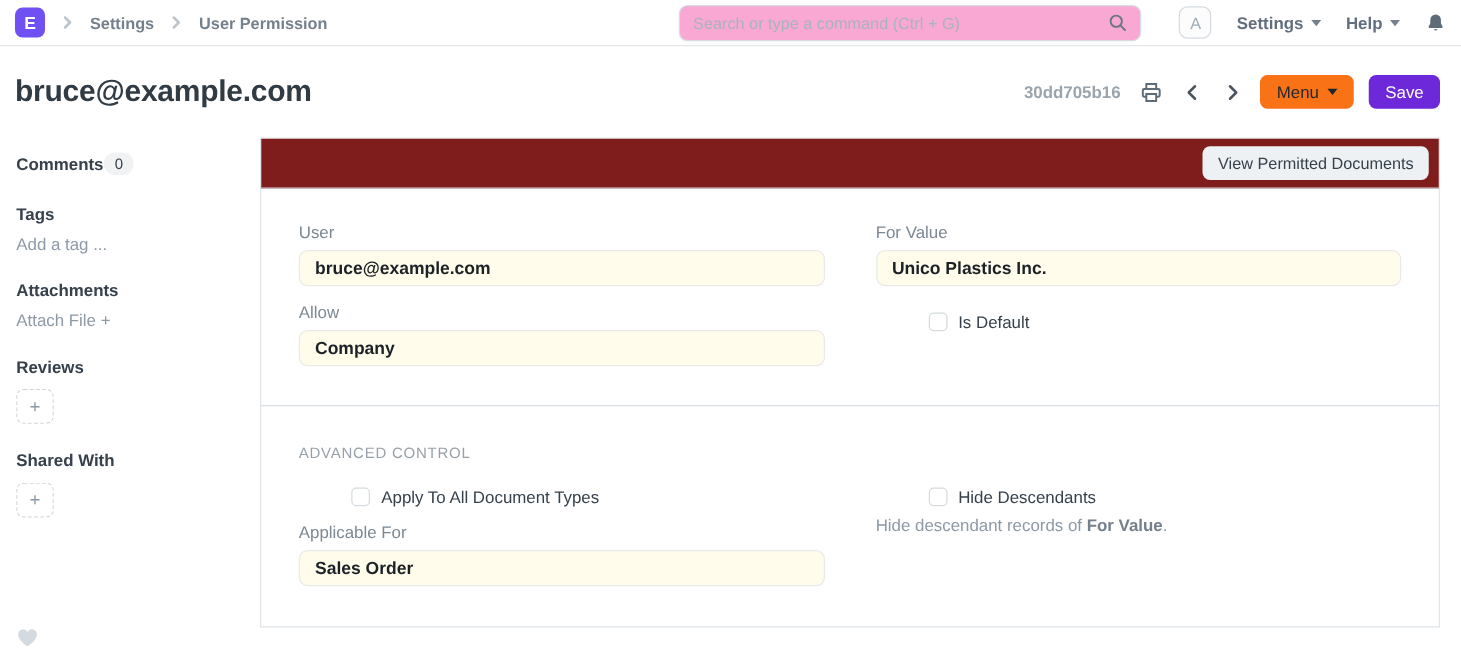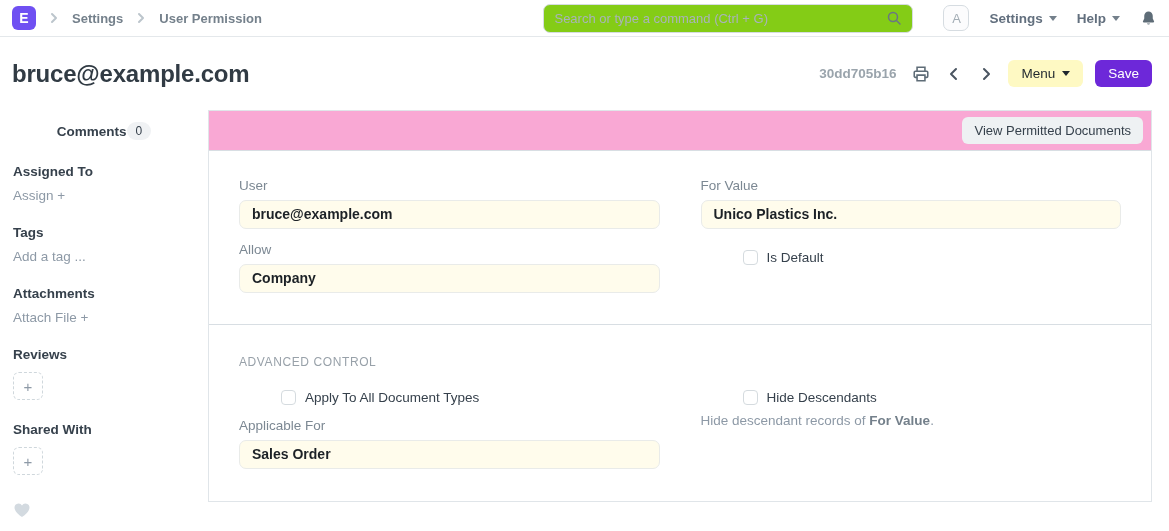--- a/index.html
+++ b/index.html
@@ -37,21 +37,21 @@
     font-size: 13px;
     text-decoration: none;
     cursor: pointer;
   }
   .nav-search {
     margin-left: auto;
     width: 370px;
     height: 29px;
     border: 1px solid #d6dce1;
     border-radius: 7px;
-    background: #84cc16;
+    background: #f9a8d4;
     display: flex;
     align-items: center;
     padding: 0 10px;
   }
   .nav-search input {
     border: none; outline: none;
     flex: 1;
     font-size: 13px;
     font-family: "Liberation Sans", sans-serif;
     color: #36414c;
@@ -105,34 +105,34 @@
   .btn {
     font-family: "Liberation Sans", sans-serif;
     font-size: 13.5px;
     border: none;
     border-radius: 6px;
     padding: 6px 13px;
     cursor: pointer;
     display: inline-flex;
     align-items: center;
   }
-  .btn-default { background: #fef9c3; color: #1f272e; font-weight: 500; justify-content: space-between; }
+  .btn-default { background: #f97316; color: #1f272e; font-weight: 500; justify-content: space-between; }
   .btn-default .caret { border-top-color: #1f272e; margin-left: 7px; }
   .btn-primary { background: #6d28d9; color: #ffffff; font-weight: 500; }
 
   
   .body-row { display: flex; height: 421px; }
   .sidebar {
     width: 208px;
     padding: 12px 13px 6px 13px;
     display: flex;
     flex-direction: column;
     flex-shrink: 0;
   }
-  .sb-row { display: flex; align-items: center; justify-content: center; }
+  .sb-row { display: flex; align-items: center; justify-content: flex-start; }
   .sb-heading { font-size: 13.5px; font-weight: 600; color: #36414c; }
   .sb-badge {
     background: #f0f2f4;
     color: #36414c;
     border-radius: 10px;
     font-size: 12px;
     padding: 2px 9px;
   }
   .sb-link {
     color: #8d99a6;
@@ -161,21 +161,21 @@
     flex: 1;
     margin-right: 17px;
     height: 392px;
     border: 1px solid #e0e5e9;
     background: #fff;
     display: flex;
     flex-direction: column;
   }
   .card-topband {
     height: 40px;
-    background: #f9a8d4;
+    background: #7f1d1d;
     border-bottom: 1px solid #d8dee3;
     display: flex;
     align-items: center;
     justify-content: flex-end;
     padding: 0 8px;
     flex-shrink: 0;
   }
   .btn-topband { background: #eef1f3; color: #36414c; font-size: 13px; padding: 6px 12px; font-weight: 400; }
   .form-section { padding: 14px 30px 30px 30px; }
   .form-section.first { border-bottom: 1px solid #d8dee3; padding-bottom: 31px; }
@@ -304,24 +304,20 @@
 <div class="body-row">
 
   <div class="sidebar">
     <div class="sb-section tight">
       <div class="sb-row">
         <span class="sb-heading">Comments</span>
         <span class="sb-badge">0</span>
       </div>
     </div>
 
-    <div class="sb-section">
-      <div class="sb-heading">Assigned To</div>
-      <span class="sb-link">Assign +</span>
-    </div>
 
     <div class="sb-section">
       <div class="sb-heading">Tags</div>
       <span class="sb-link">Add a tag ...</span>
     </div>
 
     <div class="sb-section">
       <div class="sb-heading">Attachments</div>
       <span class="sb-link">Attach File +</span>
     </div>

